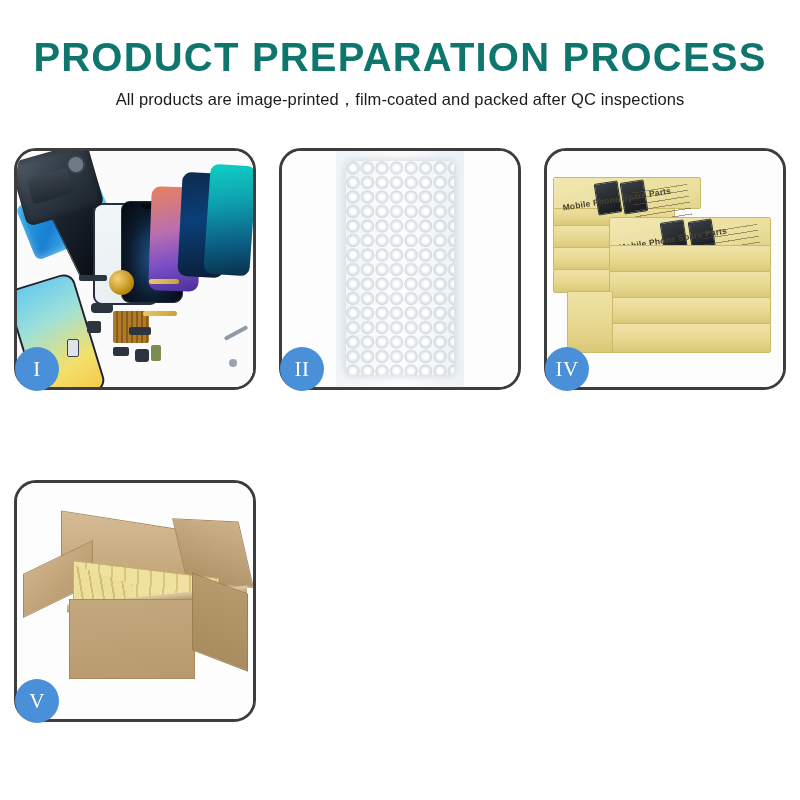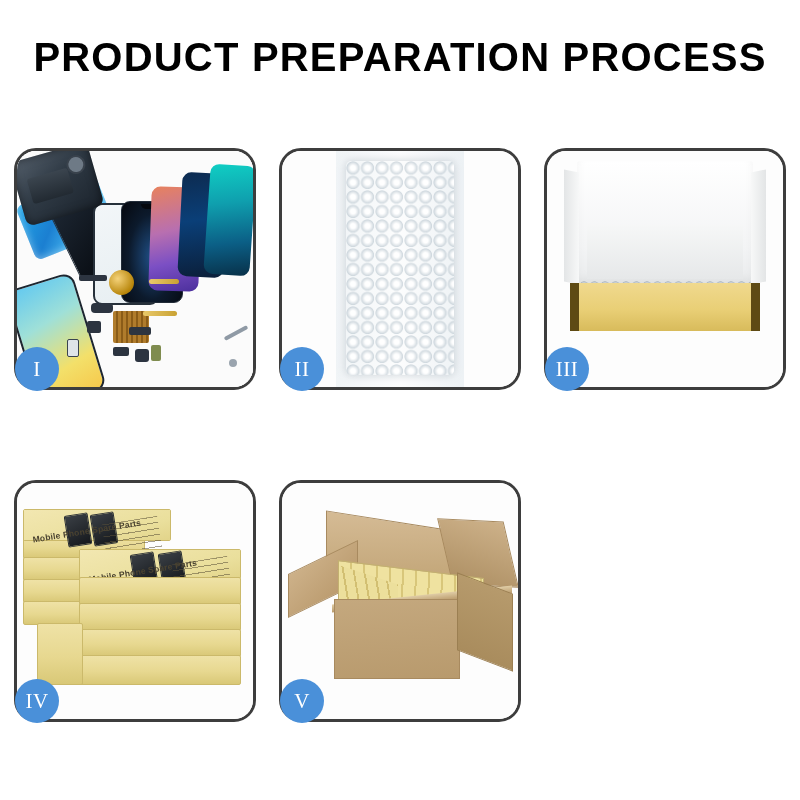--- a/index.html
+++ b/index.html
@@ -19,21 +19,21 @@
   #header {
     width: 800px;
     padding-top: 36px;
     text-align: center;
   }
   #page-title {
     font-family: "Liberation Sans", sans-serif;
     font-size: 40px;
     font-weight: 700;
     letter-spacing: 1.2px;
-    color: #000000;
+    color: #0f766e;
     line-height: 1.05;
     white-space: nowrap;
   }
   #page-subtitle {
     margin-top: 11px;
     font-family: "Liberation Sans", sans-serif;
     font-size: 16.5px;
     font-weight: 400;
     color: #1b1b1b;
     letter-spacing: 0.1px;
@@ -352,20 +352,21 @@
   }
   .c-tab {
     position:absolute; background: rgba(150,122,86,.55); border-radius:1px;
   }
 </style>
 </head>
 <body>
 
 <div id="header">
   <div id="page-title">PRODUCT PREPARATION PROCESS</div>
+  <div id="page-subtitle">All products are image-printed，film-coated and packed after QC inspections</div>
 </div>
 
 <div id="panel-grid">
 
   <div class="panel">
     <div class="panel-inner">
       <div class="p1-bg"></div>
 
       <div class="phone-shape ph-blue-film"></div>
       <div class="phone-shape ph-dark-small"></div>
@@ -403,29 +404,20 @@
   </div>
 
   <div class="panel">
     <div class="panel-inner">
       <div class="bubble-film"></div>
       <div class="bubble-sheet"></div>
     </div>
     <div class="step-badge">II</div>
   </div>
 
-  <div class="panel">
-    <div class="panel-inner">
-      <div class="mail-lid"></div>
-      <div class="mail-foam"></div>
-      <div class="mail-bubble-row"></div>
-      <div class="mail-front"></div>
-    </div>
-    <div class="step-badge">III</div>
-  </div>
 
   <div class="panel">
     <div class="panel-inner">
       <div class="stack-wrap">
 
         <div class="ybox" style="left:0px; top:28px; width:120px; height:22px;"></div>
         <div class="ybox" style="left:0px; top:50px; width:120px; height:22px;"></div>
         <div class="ybox" style="left:0px; top:72px; width:120px; height:22px;"></div>
         <div class="ybox" style="left:0px; top:94px; width:120px; height:22px;"></div>
 

